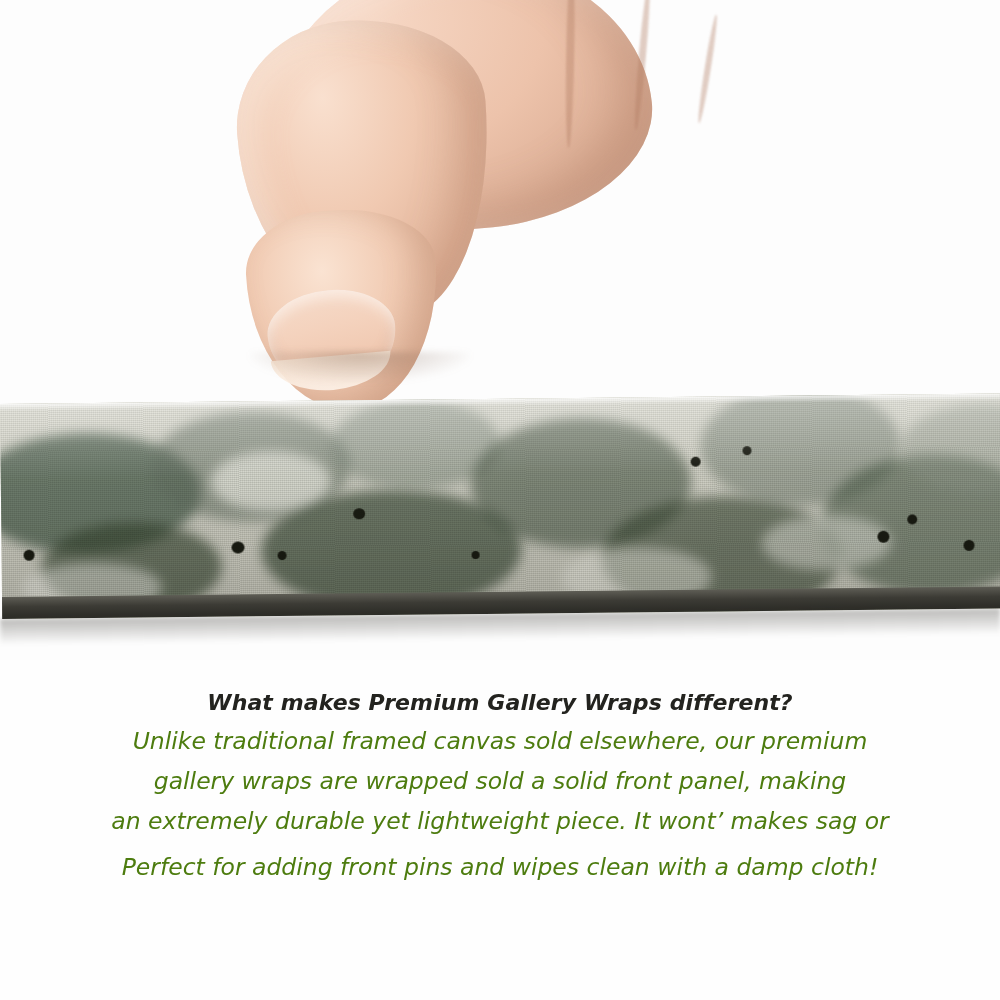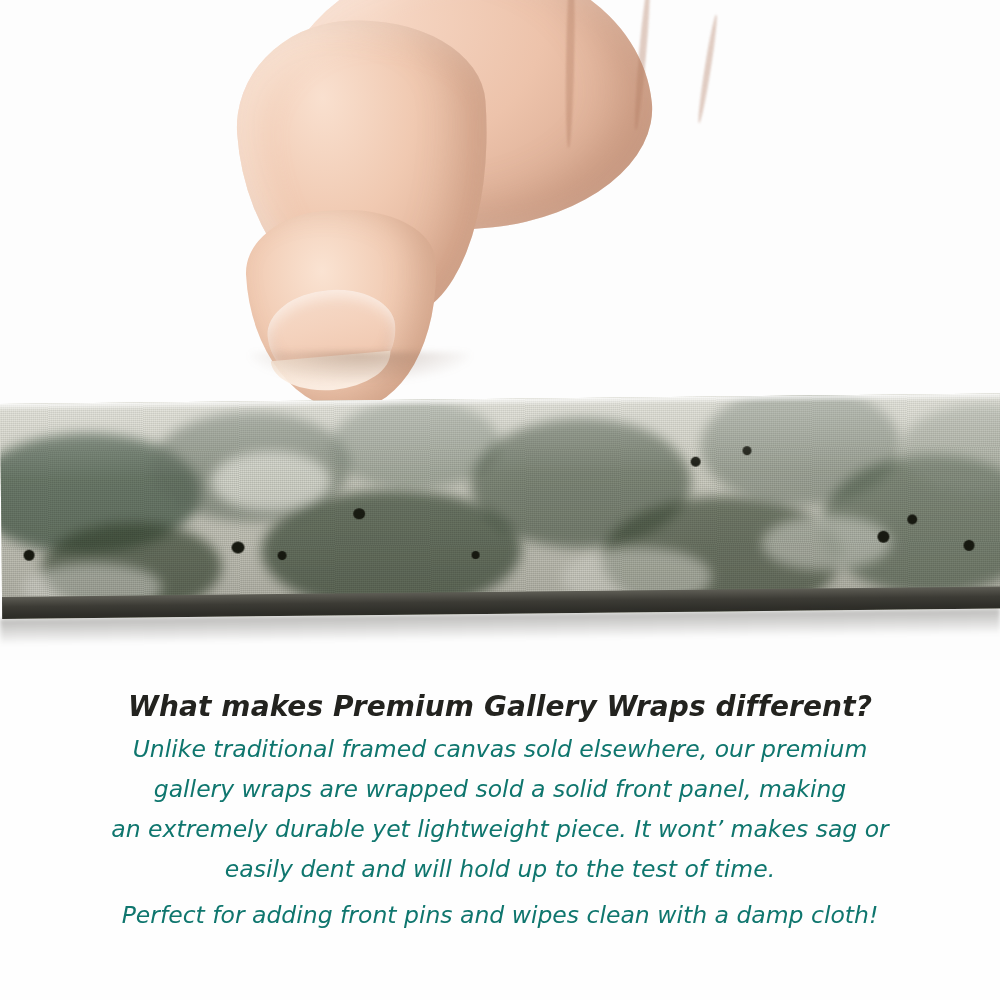--- a/index.html
+++ b/index.html
@@ -196,32 +196,32 @@
     position: absolute;
     left: 0;
     top: 690px;
     width: 1000px;
     text-align: center;
     color: #2b2b2b;
     font-family: "DejaVu Sans", sans-serif;
   }
   .caption h2 {
     margin: 0 0 6px 0;
-    font-size: 28px;
+    font-size: 22px;
     font-style: italic;
     font-weight: 700;
     letter-spacing: 0.1px;
     color: #23231f;
   }
   .caption p {
     margin: 0;
     font-size: 23.5px;
     font-style: italic;
     line-height: 40px;
-    color: #0f766e;
+    color: #4d7c0f;
   }
   .caption .last {
     margin-top: 6px;
   }
 </style>
 </head>
 <body>
 
 <div class="page">
 
@@ -277,17 +277,16 @@
     </div>
 
     <div class="under-shadow"></div>
   </div>
 
   <div class="caption">
     <h2>What makes Premium Gallery Wraps different?</h2>
     <p>Unlike traditional framed canvas sold elsewhere, our premium</p>
     <p>gallery wraps are wrapped sold a solid front panel, making</p>
     <p>an extremely durable yet lightweight piece. It wont’ makes sag or</p>
-    <p>easily dent and will hold up to the test of time.</p>
     <p class="last">Perfect for adding front pins and wipes clean with a damp cloth!</p>
   </div>
 
 </div>
 
 </body></html>

